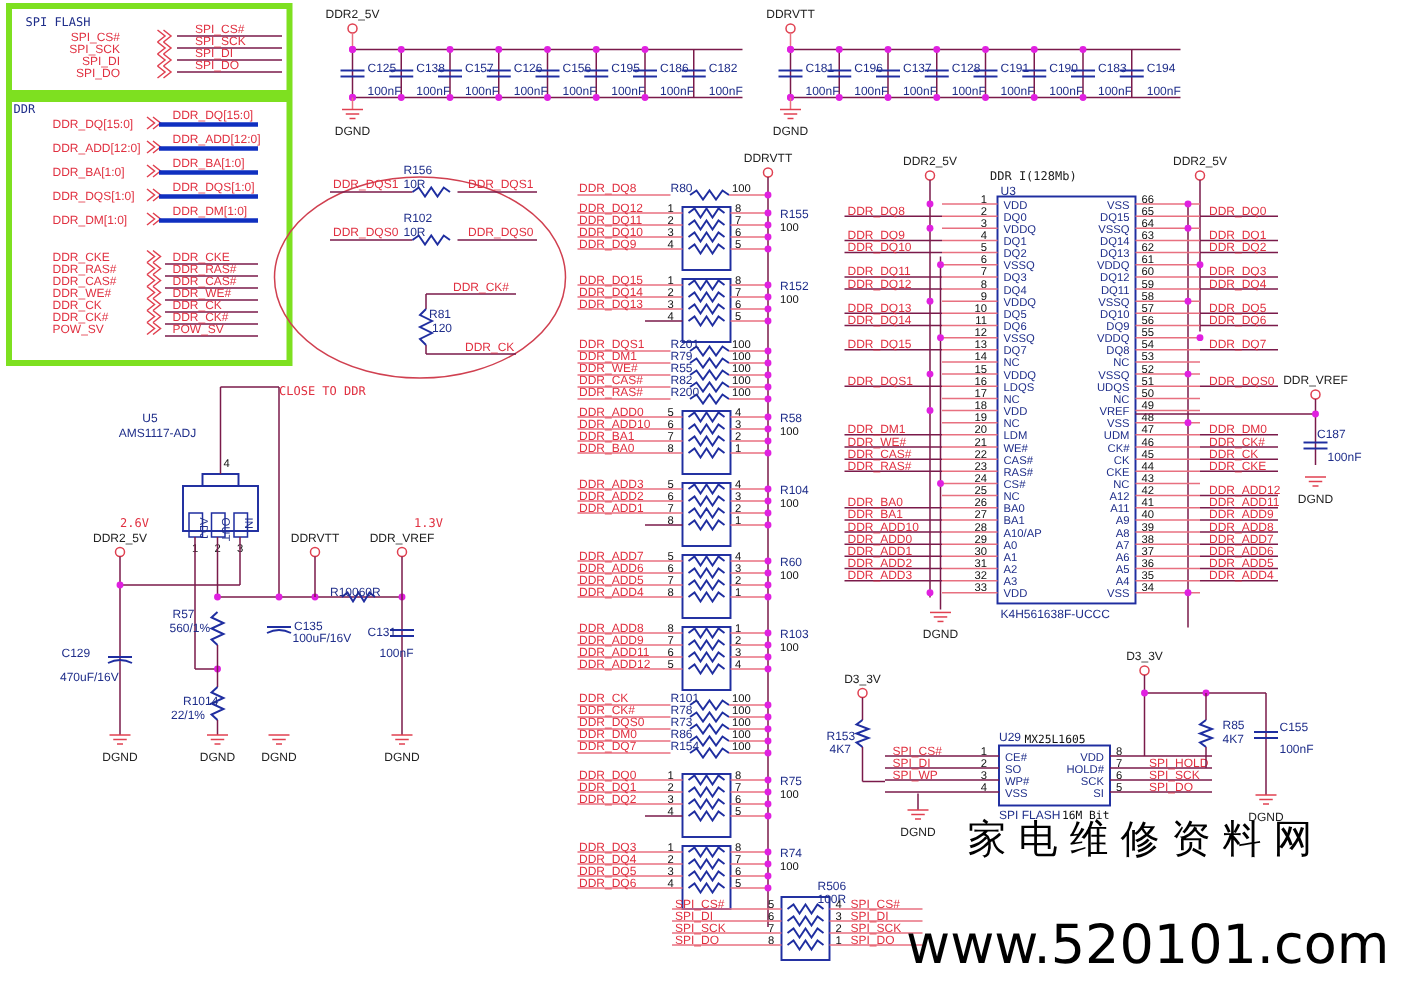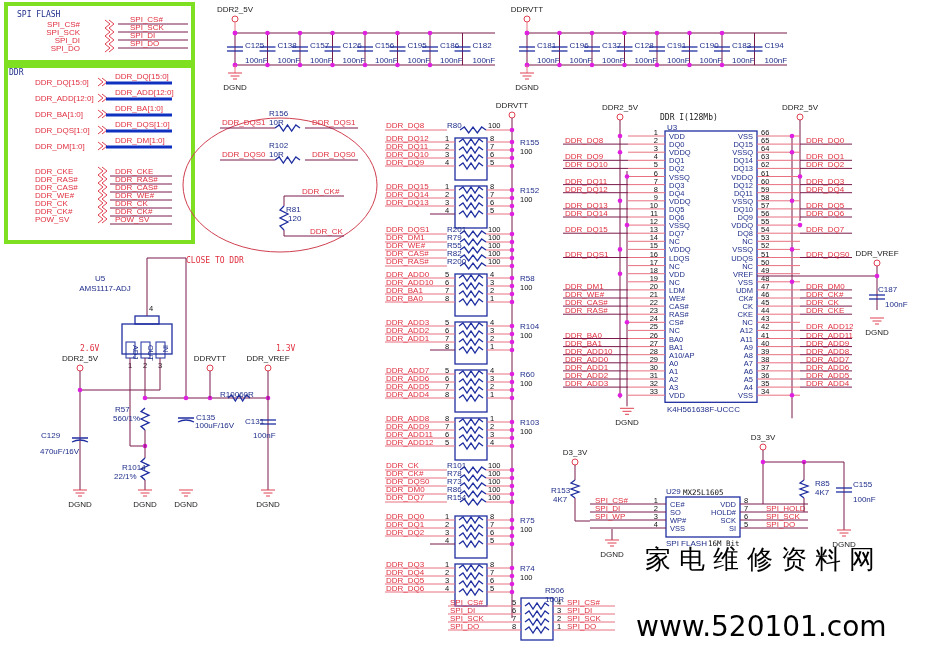--- a/index.html
+++ b/index.html
@@ -1072,13 +1072,13 @@
     <text x="853" y="487" class="lbl" text-anchor="start">C155</text>
     <text x="853" y="502" class="lbl" text-anchor="start">100nF</text>
     <line x1="837" y1="530" x2="851" y2="530" stroke="#e04050"></line>
     <line x1="839.5" y1="533" x2="848.5" y2="533" stroke="#e04050"></line>
     <line x1="842" y1="536" x2="846" y2="536" stroke="#e04050"></line>
     <text x="844" y="547" class="pwr" text-anchor="middle">DGND</text>
   </svg>
 
 <div style="position:absolute;left:250px;top:681px;font-size:16px;font-weight:bold;color:#000;font-family:'DejaVu Sans',sans-serif;">1、SDRAM、串行FLASH及其外围匹配网络部分电路</div>
 <div style="position:absolute;left:645px;top:542px;font-size:26px;letter-spacing:8px;color:#000;font-family:'DejaVu Serif',serif;">家电维修资料网</div>
-<div style="position:absolute;left:636px;top:610px;font-size:28px;color:#000;font-family:'DejaVu Sans',sans-serif;">www.520101.com</div>
+<div style="position:absolute;left:604px;top:610px;font-size:36px;color:#000;font-family:'DejaVu Sans',sans-serif;">www.520101.com</div>
 
 </body></html>

